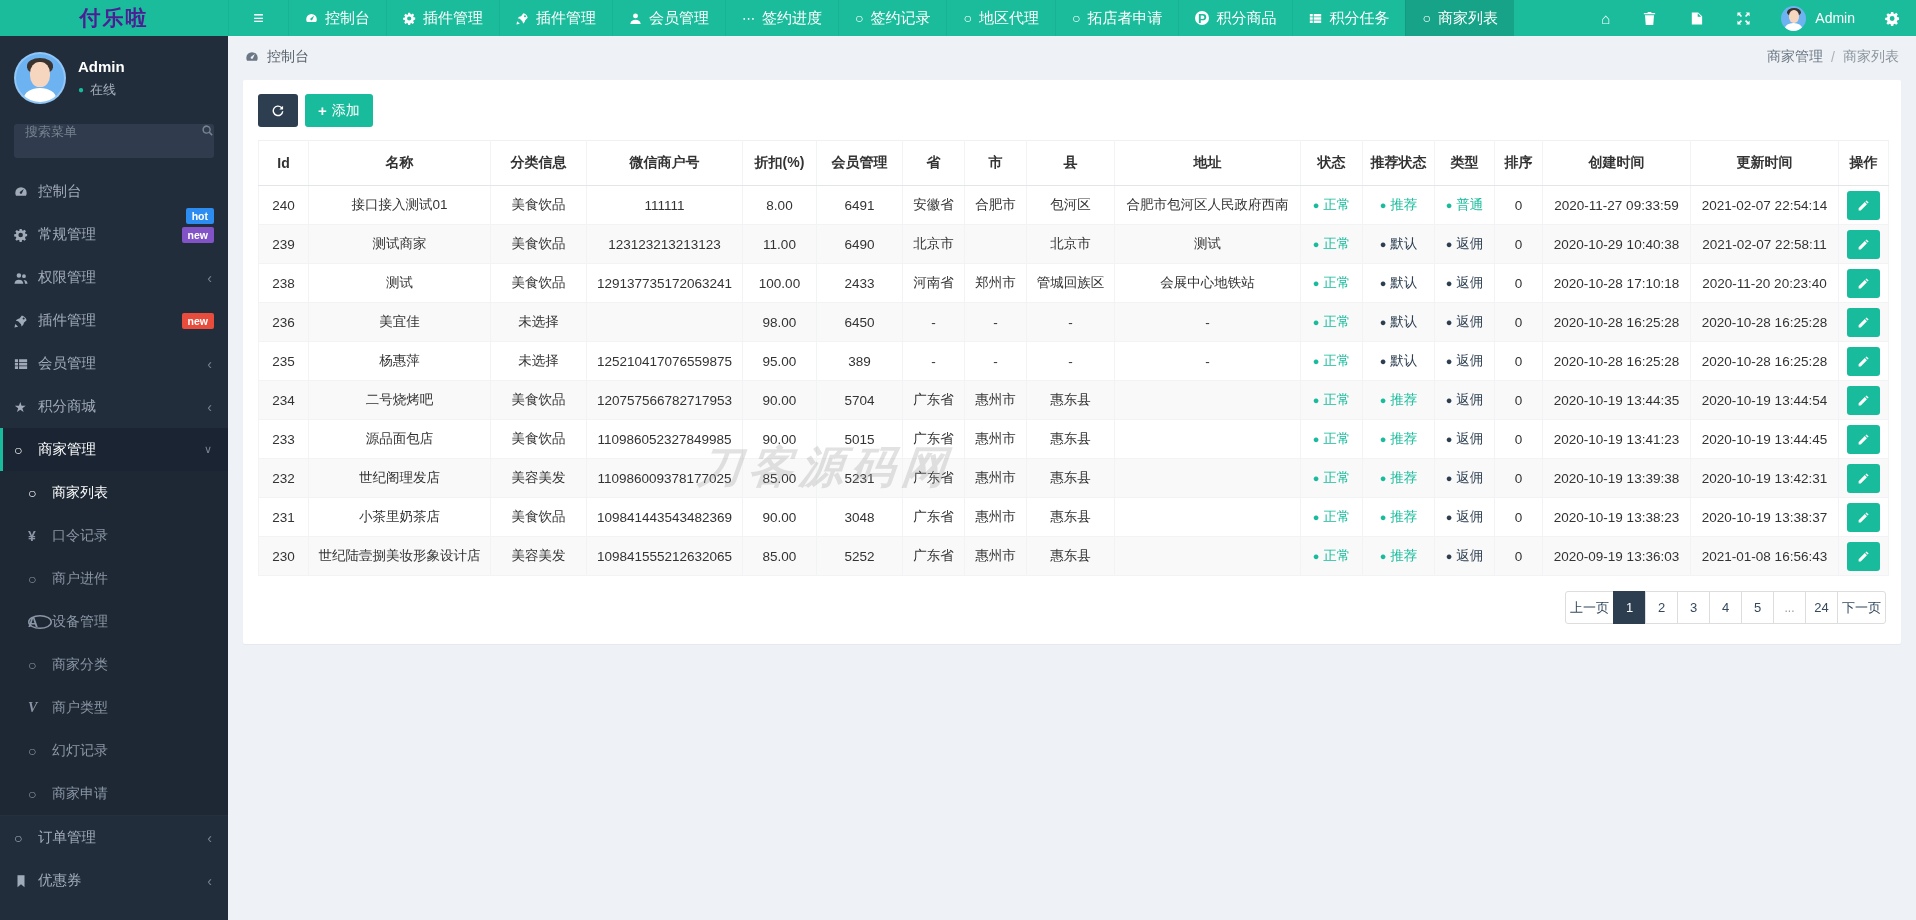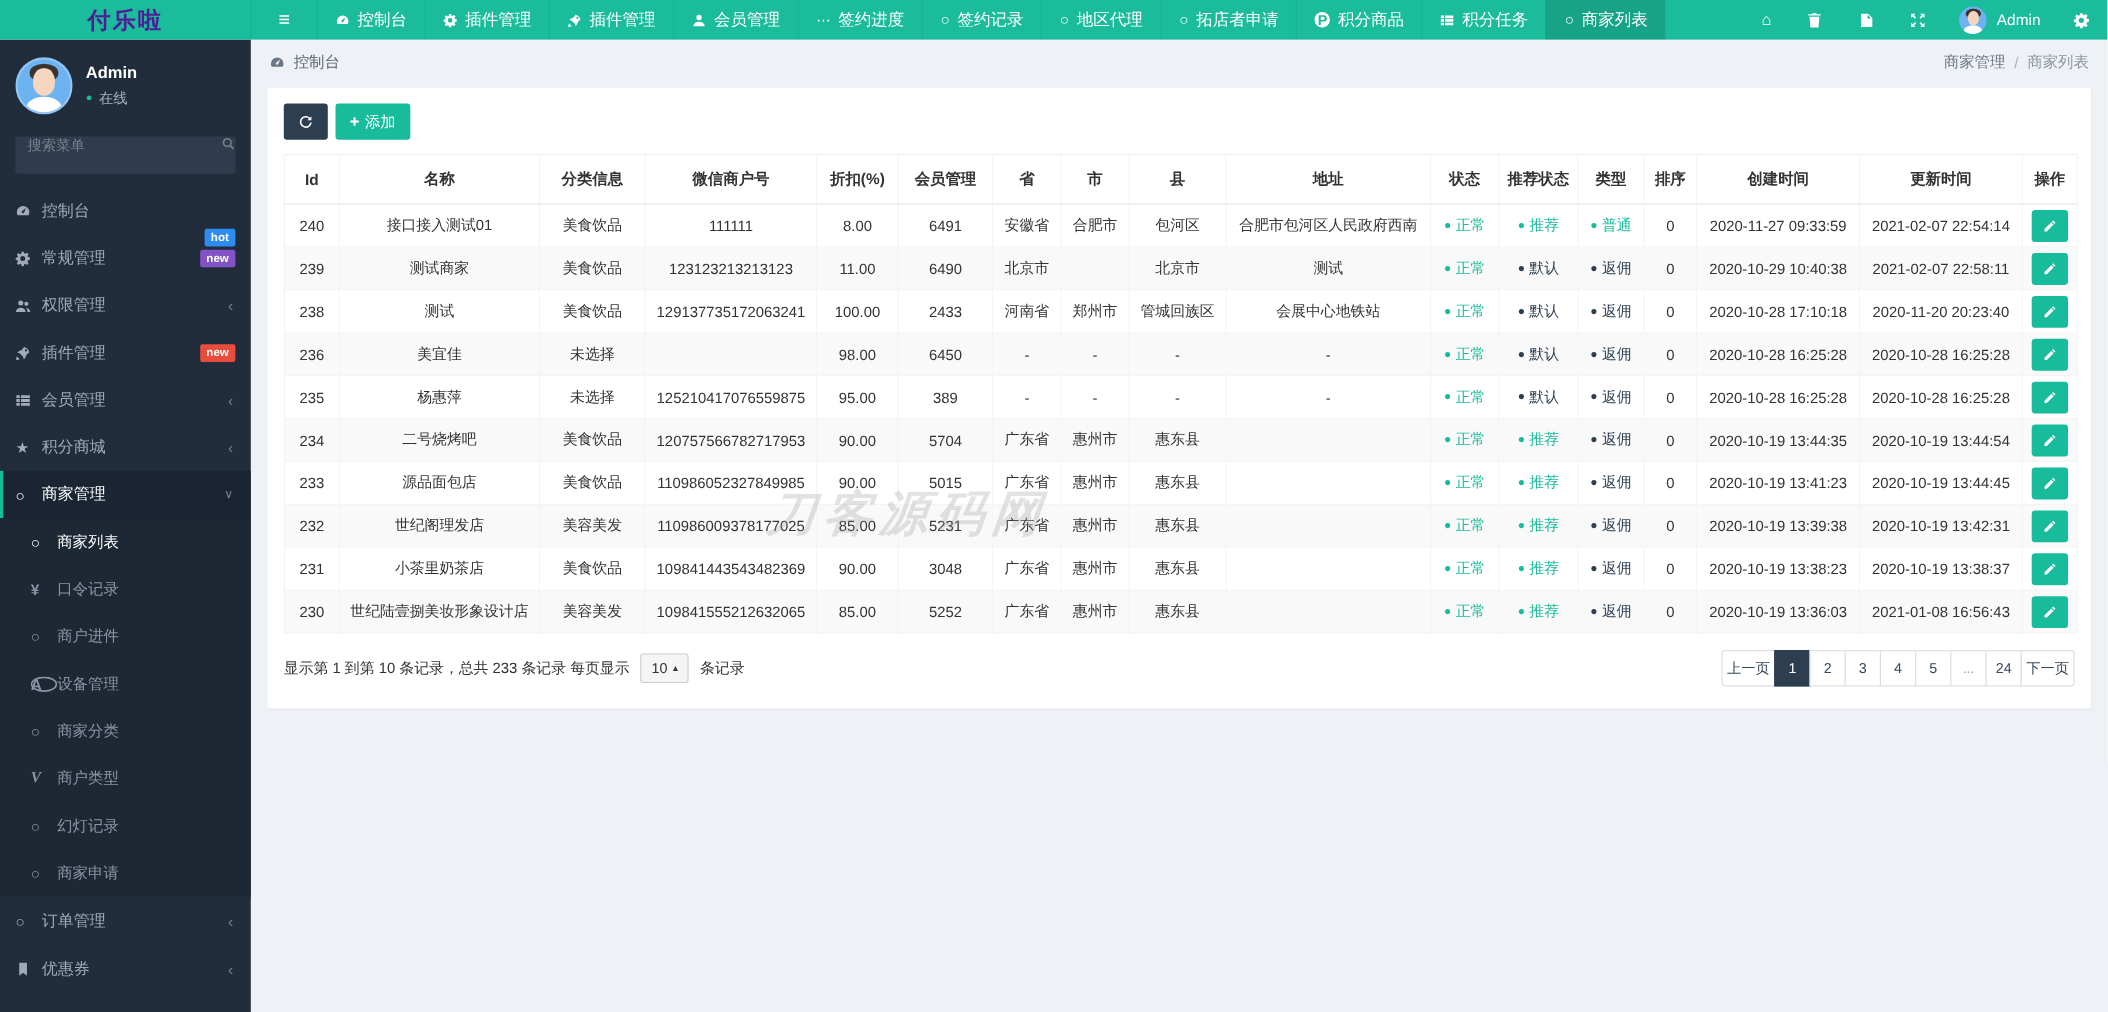--- a/index.html
+++ b/index.html
@@ -660,42 +660,34 @@
             <td>85.00</td>
             <td>5252</td>
             <td>广东省</td>
             <td>惠州市</td>
             <td>惠东县</td>
             <td></td>
             <td><span class="dot-label" style="color: rgb(24, 188, 156);"><span class="dot">●</span>正常</span></td>
             <td><span class="dot-label" style="color: rgb(24, 188, 156);"><span class="dot">●</span>推荐</span></td>
             <td><span class="dot-label" style="color: rgb(44, 62, 80);"><span class="dot">●</span>返佣</span></td>
             <td>0</td>
-            <td>2020-10-19 13:36:03</td>
+            <td>2020-09-19 13:36:03</td>
             <td>2021-01-08 16:56:43</td>
             <td><button class="btn btn-edit">
                 <span class="ico" style="font-size: 13px;">
                   <svg viewBox="0 0 16 16" width="1em" height="1em" fill="currentColor">
                     <path d="M2 11.4 9.6 3.8l2.6 2.6L4.6 14H2zM10.4 3l1.3-1.3 2.6 2.6L13 5.6z"></path>
                   </svg>
                 </span>
               </button></td>
           </tr>
         </tbody>
     </table>
 
     <div class="table-footer">
-      <div class="summary">
-        <span>显示第 1 到第 10 条记录，总共 233 条记录 每页显示</span>
-        <span class="pagesize">
-          <span>10</span>
-          <span class="caret">▴</span>
-        </span>
-        <span>条记录</span>
-      </div>
       <div class="pagination" id="pagination">
           <span class="page-btn pn">上一页</span>
           <span class="page-btn active">1</span>
           <span class="page-btn">2</span>
           <span class="page-btn">3</span>
           <span class="page-btn">4</span>
           <span class="page-btn">5</span>
           <span class="page-btn gap">...</span>
           <span class="page-btn">24</span>
           <span class="page-btn pn">下一页</span>

